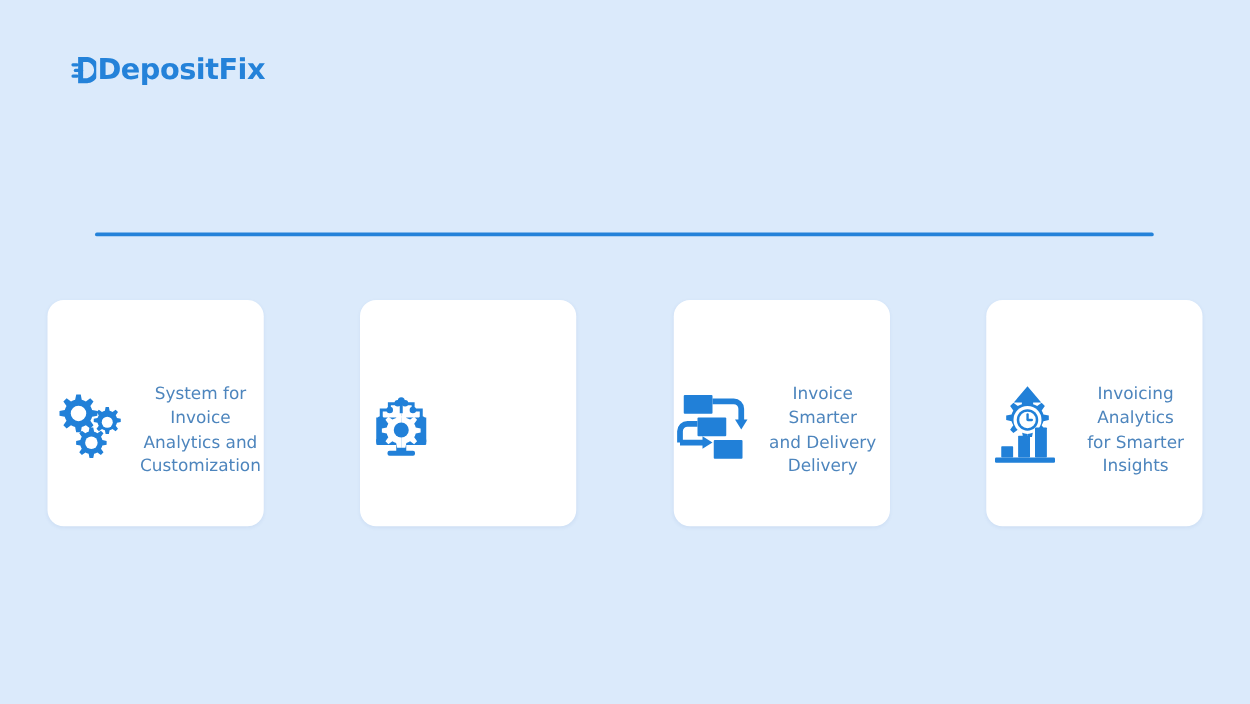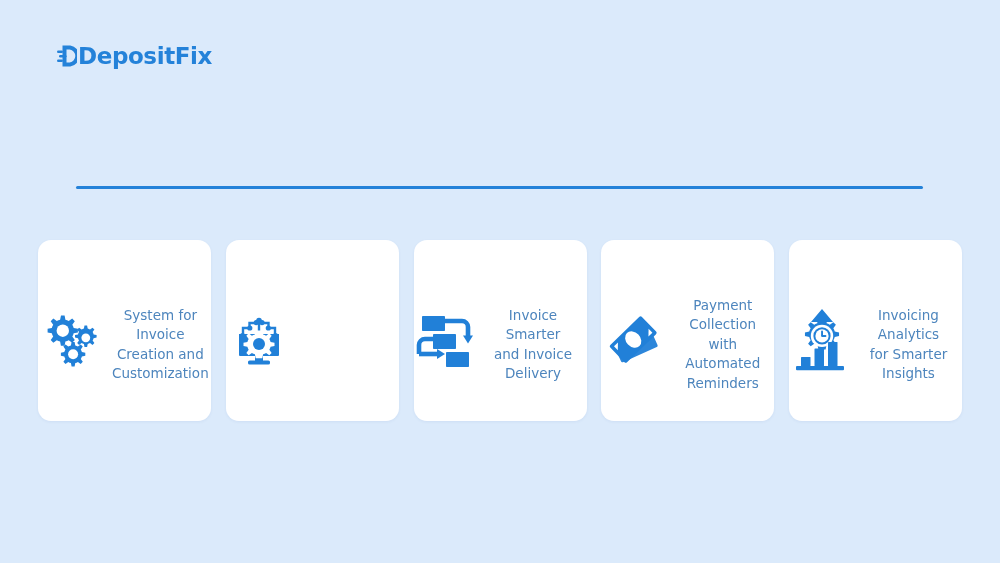--- a/index.html
+++ b/index.html
@@ -132,21 +132,21 @@
             <circle cx="24.8" cy="22.7" r="6.2" fill="#ffffff"></circle>
             <path d="M46.5 17.5 l2.6 0 .6 3 a9.6 9.6 0 0 1 2.3 1 l2.5-1.8 1.9 1.9 -1.8 2.5 a9.6 9.6 0 0 1 1 2.3 l3 .6 0 2.6 -3 .6 a9.6 9.6 0 0 1 -1 2.3 l1.8 2.5 -1.9 1.9 -2.5-1.8 a9.6 9.6 0 0 1 -2.3 1 l-.6 3 -2.6 0 -.6-3 a9.6 9.6 0 0 1 -2.3-1 l-2.5 1.8 -1.9-1.9 1.8-2.5 a9.6 9.6 0 0 1 -1-2.3 l-3-.6 0-2.6 3-.6 a9.6 9.6 0 0 1 1-2.3 l-1.8-2.5 1.9-1.9 2.5 1.8 a9.6 9.6 0 0 1 2.3-1 z"></path>
             <circle cx="47.8" cy="29.8" r="4.4" fill="#ffffff"></circle>
             <path d="M33.6 34 l3 0 .7 3.4 a11 11 0 0 1 2.6 1.1 l2.8-2 2.1 2.1 -2 2.8 a11 11 0 0 1 1.1 2.6 l3.4 .7 0 3 -3.4 .7 a11 11 0 0 1 -1.1 2.6 l2 2.8 -2.1 2.1 -2.8-2 a11 11 0 0 1 -2.6 1.1 l-.7 3.4 -3 0 -.7-3.4 a11 11 0 0 1 -2.6-1.1 l-2.8 2 -2.1-2.1 2-2.8 a11 11 0 0 1 -1.1-2.6 l-3.4-.7 0-3 3.4-.7 a11 11 0 0 1 1.1-2.6 l-2-2.8 2.1-2.1 2.8 2 a11 11 0 0 1 2.6-1.1 z"></path>
             <circle cx="35.1" cy="46.2" r="5" fill="#ffffff"></circle>
           </g>
         </svg>
       </div>
       <div class="card-label">
         <span>System for Invoice</span><br>
-        <span>Creation and</span><br>
+        <span>Analytics and</span><br>
         <span>Customization</span>
       </div>
     </div>
 
     <div class="card">
       <div class="card-icon">
         <svg width="66" height="66" viewBox="0 0 66 66">
           <g fill="#2180d8" stroke="#2180d8">
             <g stroke-width="2.4" fill="none">
               <path d="M17 27 v-7 h6"></path>
@@ -186,48 +186,25 @@
             <path d="M31 11 h17 a6 6 0 0 1 6 6 v9" fill="none" stroke="#2180d8" stroke-width="4.6"></path>
             <path d="M54 33.5 l-5 -8 h10 z"></path>
             <path d="M19 29 h-8 a6 6 0 0 0 -6 6 v9" fill="none" stroke="#2180d8" stroke-width="4.6"></path>
             <path d="M5 44 h19" fill="none" stroke="#2180d8" stroke-width="4.6"></path>
             <path d="M31 44 l-8 -5 v10 z"></path>
           </g>
         </svg>
       </div>
       <div class="card-label">
         <span>Invoice Smarter</span><br>
-        <span>and Invoice</span><br>
+        <span>and Delivery</span><br>
         <span>Delivery</span>
       </div>
     </div>
 
-    <div class="card">
-      <div class="card-icon">
-        <svg width="70" height="62" viewBox="0 0 70 62">
-          <g fill="#2180d8">
-            <g transform="rotate(-24 35 31)">
-              <path d="M16 30 l6 5 -6 5 z" opacity="0.95"></path>
-              <rect x="13" y="26" width="40" height="19" rx="1.5" opacity="0.95"></rect>
-            </g>
-            <g transform="rotate(-44 35 31)">
-              <rect x="12" y="16" width="44" height="24" rx="1.8"></rect>
-              <ellipse cx="34" cy="28" rx="7.2" ry="9" fill="#ffffff"></ellipse>
-              <path d="M15.5 19.5 l5.5 0 -5.5 5.5 z" fill="#ffffff"></path>
-              <path d="M52.5 36.5 l-5.5 0 5.5 -5.5 z" fill="#ffffff"></path>
-            </g>
-          </g>
-        </svg>
-      </div>
-      <div class="card-label">
-        <span>Payment Collection</span><br>
-        <span>with Automated</span><br>
-        <span>Reminders</span>
-      </div>
-    </div>
 
     <div class="card">
       <div class="card-icon">
         <svg width="66" height="68" viewBox="0 0 66 68">
           <g fill="#2180d8">
             <path d="M33 2 l11 13 h-6.5 v22 h-9 v-22 h-6.5 z"></path>
             <path d="M33 12 l3.6 0 .85 4.3 a13.5 13.5 0 0 1 3.3 1.4 l3.55-2.55 2.6 2.6 -2.55 3.55 a13.5 13.5 0 0 1 1.4 3.3 l4.3 .85 0 3.6 -4.3 .85 a13.5 13.5 0 0 1 -1.4 3.3 l2.55 3.55 -2.6 2.6 -3.55-2.55 a13.5 13.5 0 0 1 -3.3 1.4 l-.85 4.3 -3.6 0"></path>
             <path d="M33 12 l-3.6 0 -.85 4.3 a13.5 13.5 0 0 0 -3.3 1.4 l-3.55-2.55 -2.6 2.6 2.55 3.55 a13.5 13.5 0 0 0 -1.4 3.3 l-4.3 .85 0 3.6 4.3 .85 a13.5 13.5 0 0 0 1.4 3.3 l-2.55 3.55 2.6 2.6 3.55-2.55 a13.5 13.5 0 0 0 3.3 1.4 l.85 4.3 3.6 0"></path>
             <circle cx="33" cy="28.9" r="11.2" fill="#ffffff"></circle>
             <circle cx="33" cy="28.9" r="8.6" fill="#2180d8"></circle>

